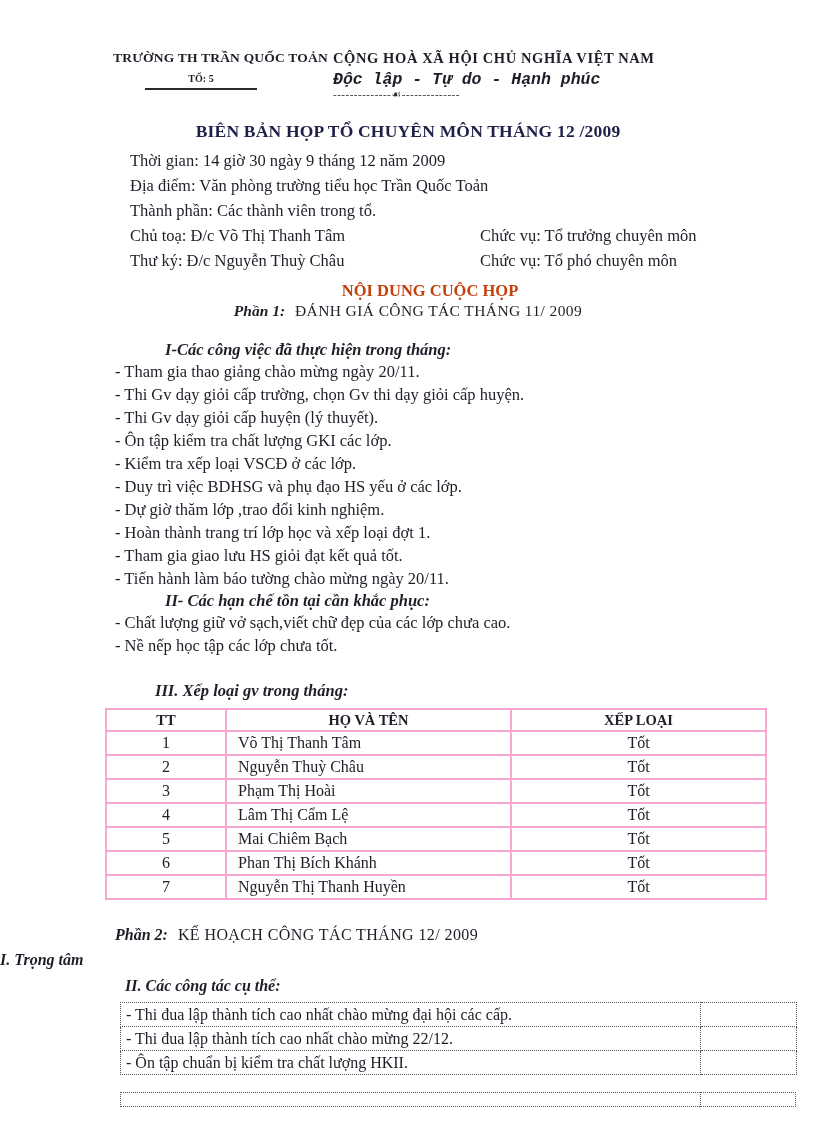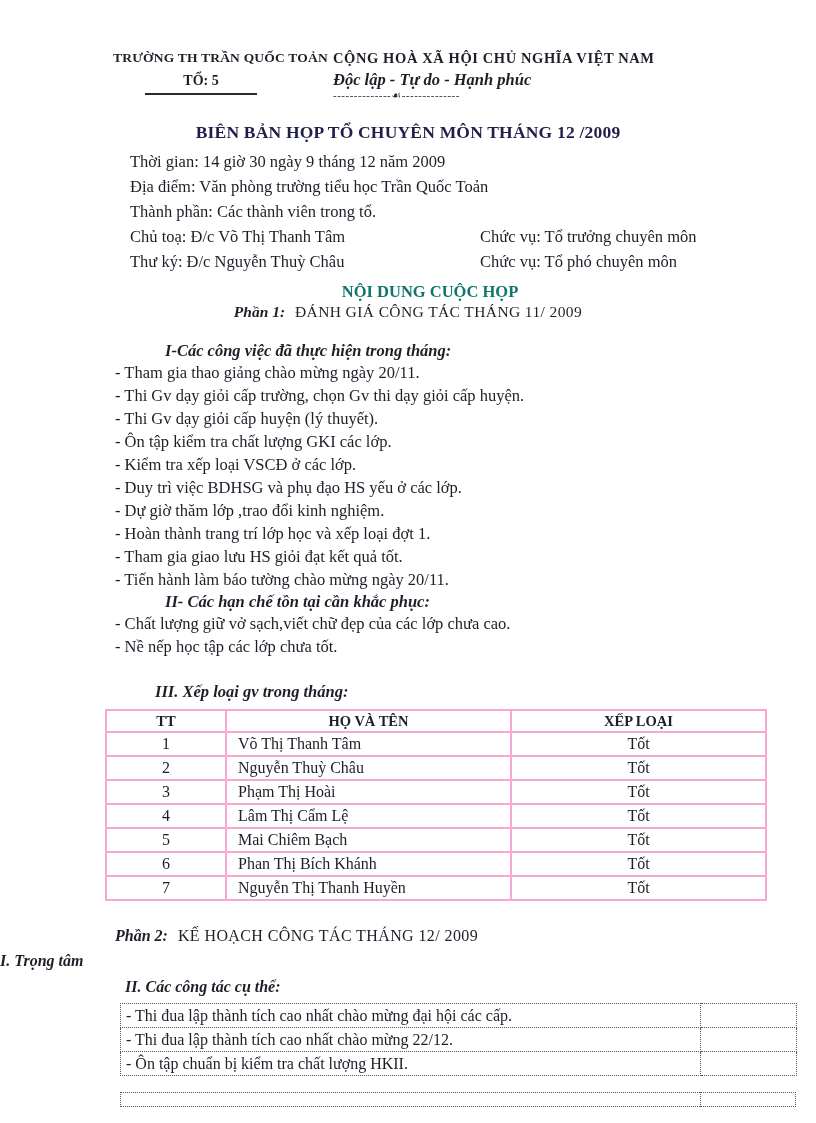--- a/index.html
+++ b/index.html
@@ -12,34 +12,34 @@
     font-family:"Liberation Serif","DejaVu Serif",serif;
     overflow:hidden;
     padding-top:50px;
   }
   
   .header-row { display:flex; padding-left:113px; padding-right:40px; }
   .header-left { width:190px; }
   .school { font-weight:bold; font-size:13.5px; letter-spacing:.2px; white-space:nowrap; }
   .unit-wrap { display:inline-block; width:112px; margin-left:32px; margin-top:7px;
                text-align:center; border-bottom:2px solid #2a2a2a; padding-bottom:4px;
-               font-weight:bold; font-size:14px; }
+               font-weight:bold; font-size:10px; }
   .header-right { flex:1; padding-left:30px; }
   .nat1 { font-weight:bold; font-size:14.5px; letter-spacing:.6px; white-space:nowrap; }
-  .nat2 { font-weight:bold; font-style:italic; font-size:16.5px; margin-top:3px; }
+  .nat2 { font-weight:bold; font-style:italic; font-size:16.5px; margin-top:3px;font-family:Liberation Mono, monospace; }
   .ornament { font-size:11px; letter-spacing:.5px; margin-top:-1px; color:#2a2a2a; }
   
   .doc-title { text-align:center; font-weight:bold; font-size:17.5px; margin-top:20px;
                color:#1f1f4a; letter-spacing:.2px; }
   
   .info { margin-left:130px; margin-right:60px; margin-top:6px; font-size:16.5px; line-height:25px; }
   .info-line.flex { display:flex; }
   .flex-left { width:350px; }
   
-  .ndch { text-align:center; font-weight:bold; font-size:16.5px; margin-top:8px; color:#0f766e;margin-left:44px; }
+  .ndch { text-align:center; font-weight:bold; font-size:16.5px; margin-top:8px; color:#c2410c;margin-left:44px; }
   .part1-line { text-align:center; font-size:15.5px; margin-top:1px; }
   .part-label { font-weight:bold; font-style:italic; margin-right:6px; }
   .part-title { letter-spacing:.4px; }
   .sec-heading { font-weight:bold; font-style:italic; font-size:16.5px; }
   .sec1 { margin-left:165px; margin-top:20px; }
   .items { margin-left:115px; font-size:16.5px; line-height:23px; }
   .sec2 { margin-left:165px; margin-top:1px; }
   .sec3 { margin-left:155px; margin-top:24px; margin-bottom:7px; }
   
   .rating-table { margin-left:105px; width:660px; border-collapse:collapse; table-layout:fixed; }

